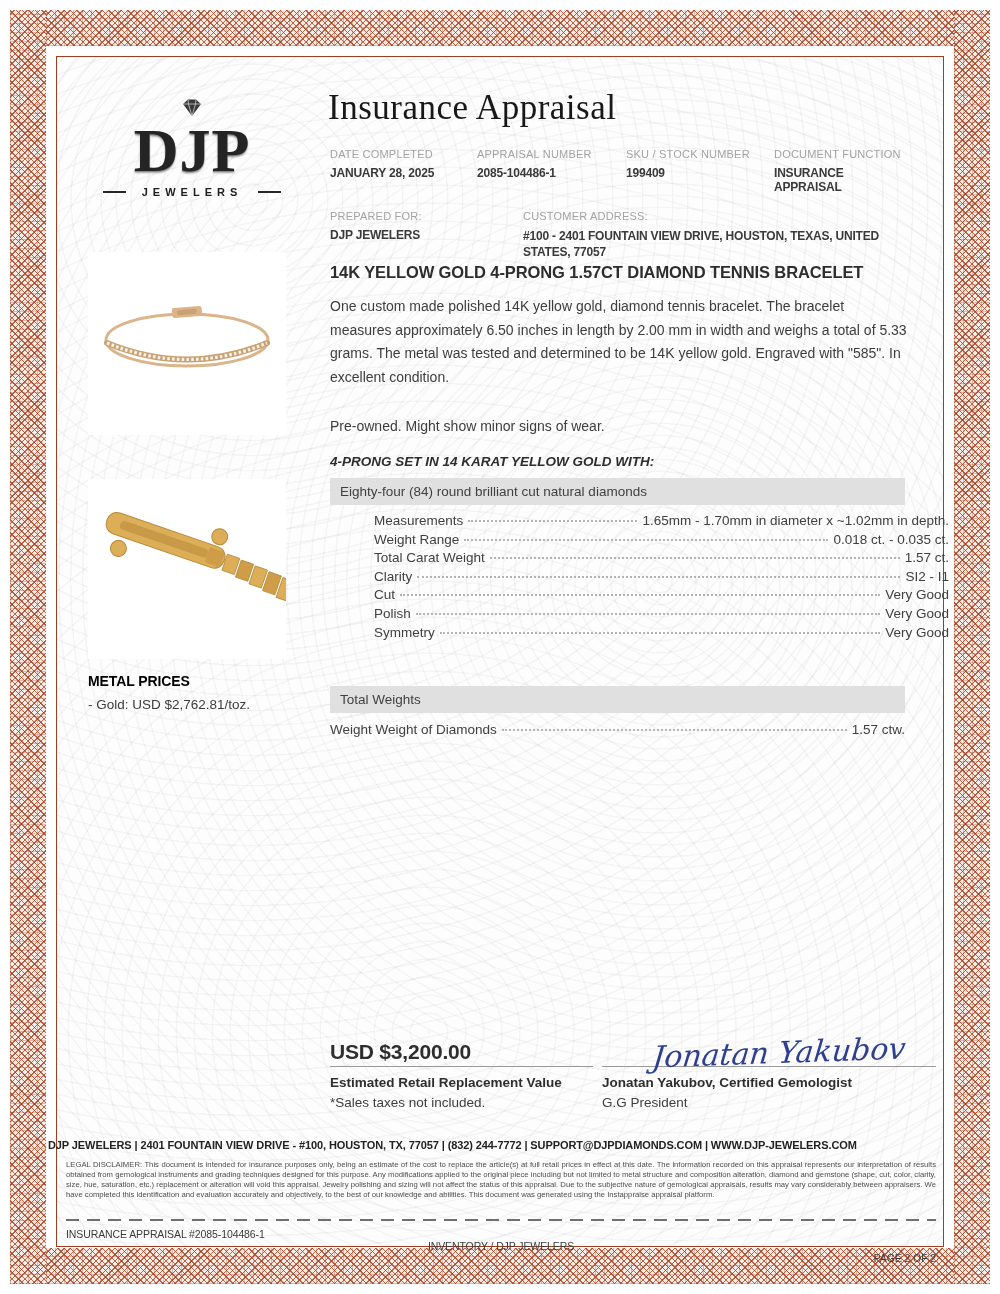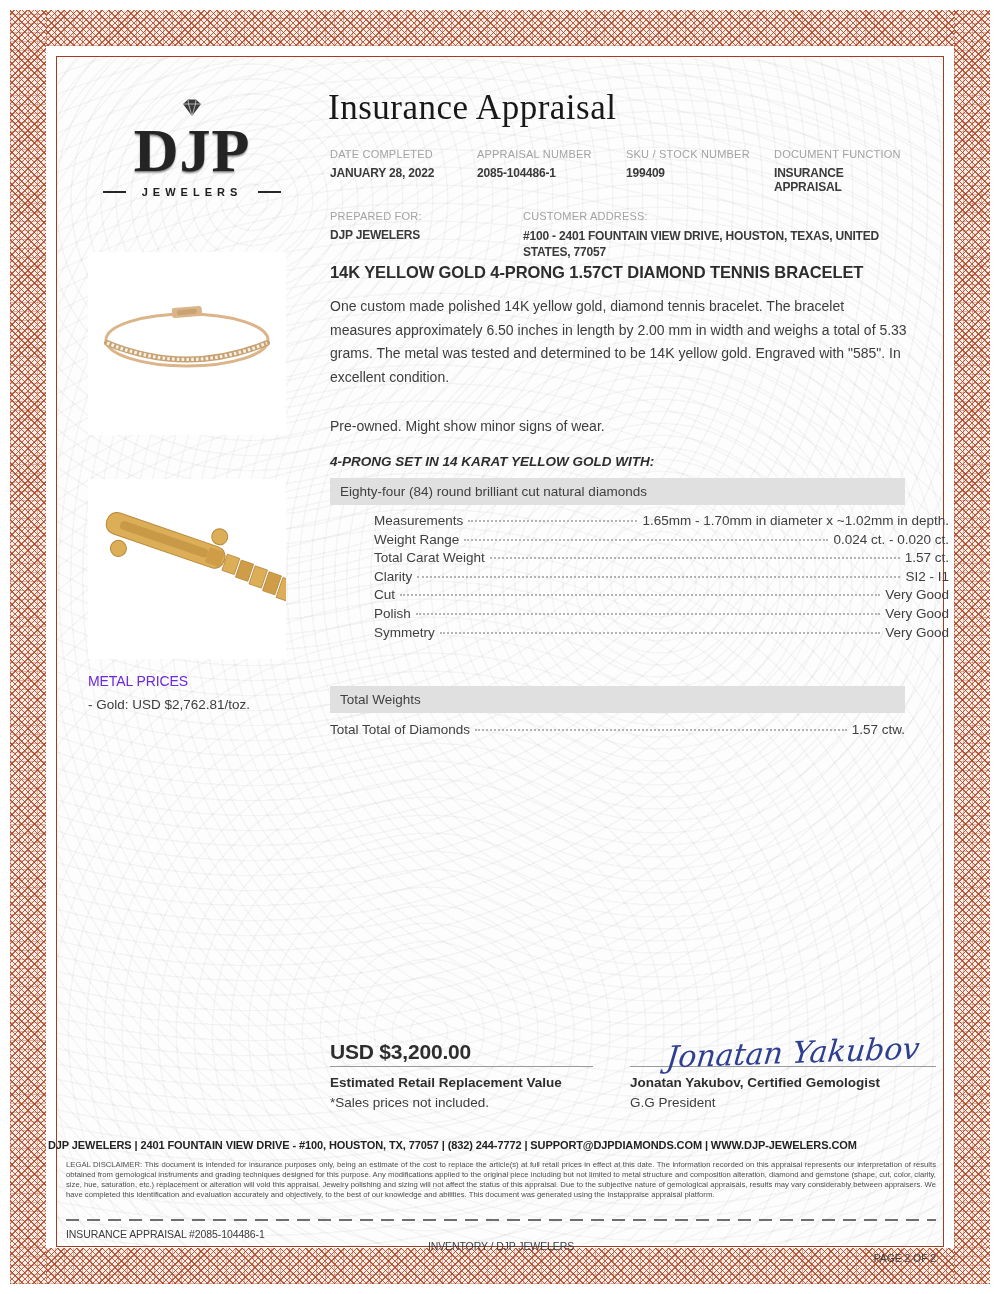--- a/index.html
+++ b/index.html
@@ -51,42 +51,42 @@
   .meta-value, .sub-value { font-size:12px; font-weight:700; color:#3a3a3a; margin-top:6px; letter-spacing:-.2px; }
   .prepared  { left:330px; top:210px; width:185px; }
   .custaddr  { left:523px; top:210px; width:392px; }
   .custaddr .sub-value { line-height:16px; }
 
   
   .photo { background:#ffffff; }
   .photo-1 { left:88px; top:252px; width:198px; height:183px; }
   .photo-2 { left:88px; top:479px; width:198px; height:180px; }
   .metal { left:88px; top:673px; width:235px; }
-  .metal-h { font-size:14px; font-weight:400; color:#6d28d9; letter-spacing:-.1px; }
+  .metal-h { font-size:14px; font-weight:700; color:#000000; letter-spacing:-.1px; }
   .metal-line { margin-top:8px; font-size:13.5px; color:#3d3d3d; }
 
   
   .item-title { left:330px; top:263px; width:575px; font-size:16.5px; font-weight:700; color:#2d2d2d; letter-spacing:-.1px; }
   .item-desc { left:330px; top:295px; width:578px; font-size:14px; color:#3d3d3d; line-height:23.5px; }
   .item-cond { left:330px; top:418px; width:578px; font-size:14px; color:#3d3d3d; }
   .setting-h { left:330px; top:454px; width:578px; font-size:13.5px; font-weight:700; color:#2d2d2d;font-style:italic; }
   .graybox { background:#e0e0e0; height:27px; line-height:27px; padding-left:10px; font-size:13.5px; color:#3f3f3f; }
   .stones-box { left:330px; top:478px; width:575px; }
   .tw-box     { left:330px; top:686px; width:575px; }
 
   .spec-table { left:330px; top:513px; width:575px;margin-left:44px; }
   .spec-row { display:flex; align-items:baseline; height:18.6px; font-size:13.5px; color:#404040; }
   .spec-row .lbl { white-space:nowrap; }
   .spec-row .dots { flex:1; border-bottom:2px dotted #b3b3b3; margin:0 5px; transform:translateY(-3px); }
   .spec-row .val { white-space:nowrap; text-align:right; }
   .totals-table { left:330px; top:722px; width:575px; }
   .totals-table .spec-row { height:20px; }
 
   
-  .valuation { left:330px; top:1028px; width:606px; display:flex;gap:28px; }
+  .valuation { left:330px; top:1028px; width:606px; display:flex; }
   .val-left { width:263px; }
   .val-right { flex:1; margin-left:9px; }
   .sig-space { height:38px; position:relative; }
   .amount { position:absolute; left:0; bottom:2px; font-size:21px; font-weight:700; color:#2e2e2e; letter-spacing:-.2px; }
   .signature { position:absolute; left:10px; bottom:-4px; width:100%; text-align:center;
     font-family:"DejaVu Serif", serif; font-style:italic; font-size:30px; color:#2e3e90;
     transform:rotate(-2deg) skewX(-8deg); white-space:nowrap; }
   .sig-rule { border-bottom:1.8px solid #9a9a9a; }
   .val-cap1 { margin-top:8px; font-size:13.5px; font-weight:700; color:#2e2e2e; }
   .val-cap2 { margin-top:5px; font-size:13.5px; color:#3d3d3d; }
@@ -122,21 +122,21 @@
       <span class="txt">JEWELERS</span>
       <span class="rule"></span>
     </div>
   </div>
 
   <div class="abs doc-title">Insurance Appraisal</div>
 
   <div class="abs meta-grid">
     <div>
       <div class="meta-label">DATE COMPLETED</div>
-      <div class="meta-value">JANUARY 28, 2022</div>
+      <div class="meta-value">JANUARY 28, 2025</div>
     </div>
     <div>
       <div class="meta-label">APPRAISAL NUMBER</div>
       <div class="meta-value">2085-104486-1</div>
     </div>
     <div>
       <div class="meta-label">SKU / STOCK NUMBER</div>
       <div class="meta-value">199409</div>
     </div>
     <div>
@@ -197,21 +197,21 @@
 
   <div class="abs spec-table">
     <div class="spec-row">
       <span class="lbl">Measurements</span>
       <span class="dots"></span>
       <span class="val">1.65mm - 1.70mm in diameter x ~1.02mm in depth.</span>
     </div>
     <div class="spec-row">
       <span class="lbl">Weight Range</span>
       <span class="dots"></span>
-      <span class="val">0.024 ct. - 0.020 ct.</span>
+      <span class="val">0.018 ct. - 0.035 ct.</span>
     </div>
     <div class="spec-row">
       <span class="lbl">Total Carat Weight</span>
       <span class="dots"></span>
       <span class="val">1.57 ct.</span>
     </div>
     <div class="spec-row">
       <span class="lbl">Clarity</span>
       <span class="dots"></span>
       <span class="val">SI2 - I1</span>
@@ -230,34 +230,34 @@
       <span class="lbl">Symmetry</span>
       <span class="dots"></span>
       <span class="val">Very Good</span>
     </div>
   </div>
 
   <div class="abs graybox tw-box">Total Weights</div>
 
   <div class="abs totals-table">
     <div class="spec-row">
-      <span class="lbl">Total Total of Diamonds</span>
+      <span class="lbl">Weight Weight of Diamonds</span>
       <span class="dots"></span>
       <span class="val">1.57 ctw.</span>
     </div>
   </div>
 
   <div class="abs valuation">
     <div class="val-left">
       <div class="sig-space">
         <div class="amount">USD $3,200.00</div>
       </div>
       <div class="sig-rule"></div>
       <div class="val-cap1">Estimated Retail Replacement Value</div>
-      <div class="val-cap2">*Sales prices not included.</div>
+      <div class="val-cap2">*Sales taxes not included.</div>
     </div>
     <div class="val-right">
       <div class="sig-space">
         <div class="signature">Jonatan Yakubov</div>
       </div>
       <div class="sig-rule"></div>
       <div class="val-cap1">Jonatan Yakubov, Certified Gemologist</div>
       <div class="val-cap2">G.G President</div>
     </div>
   </div>

